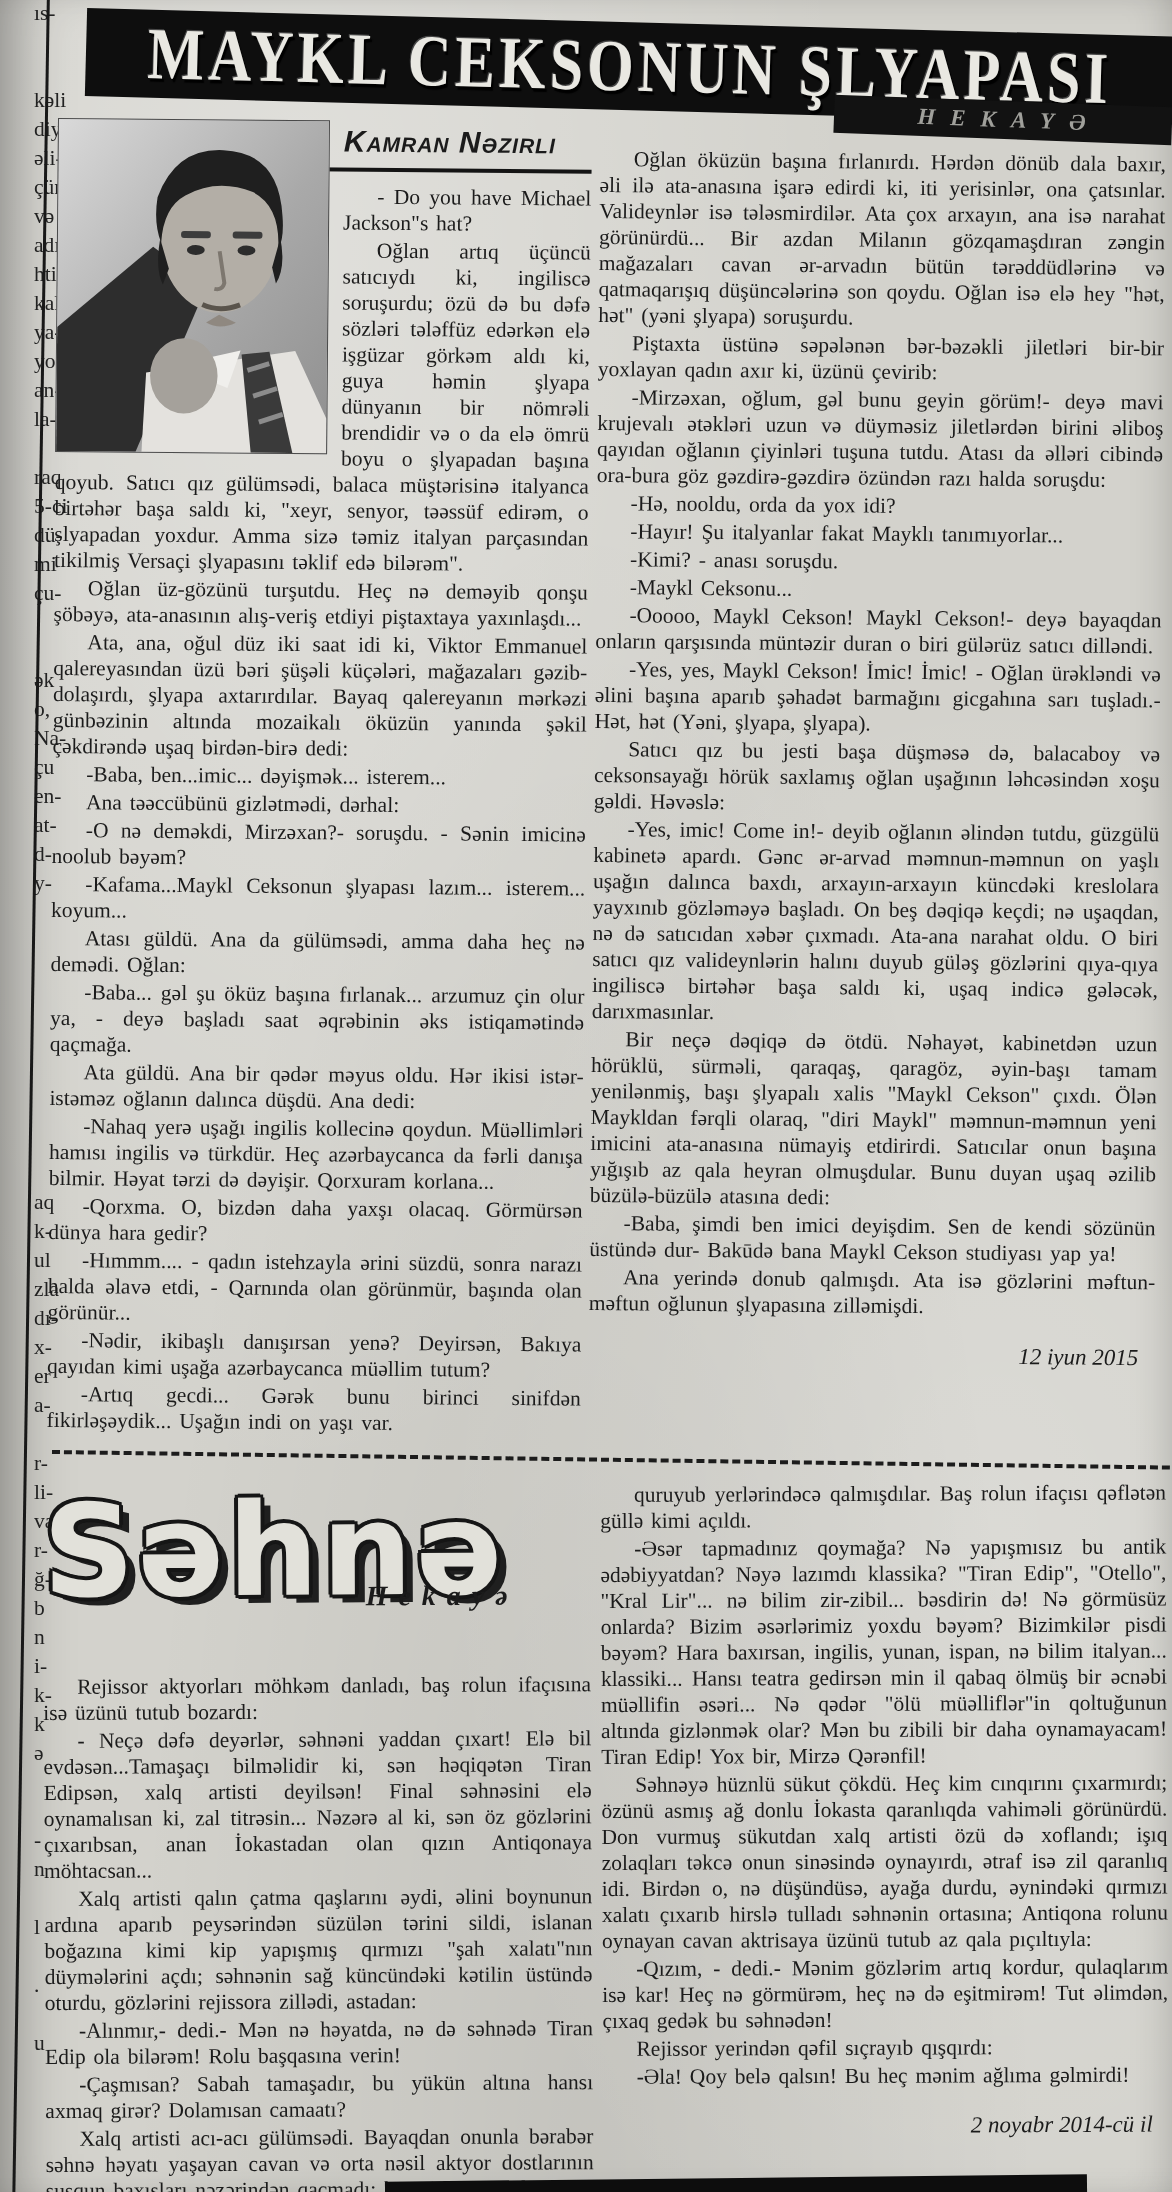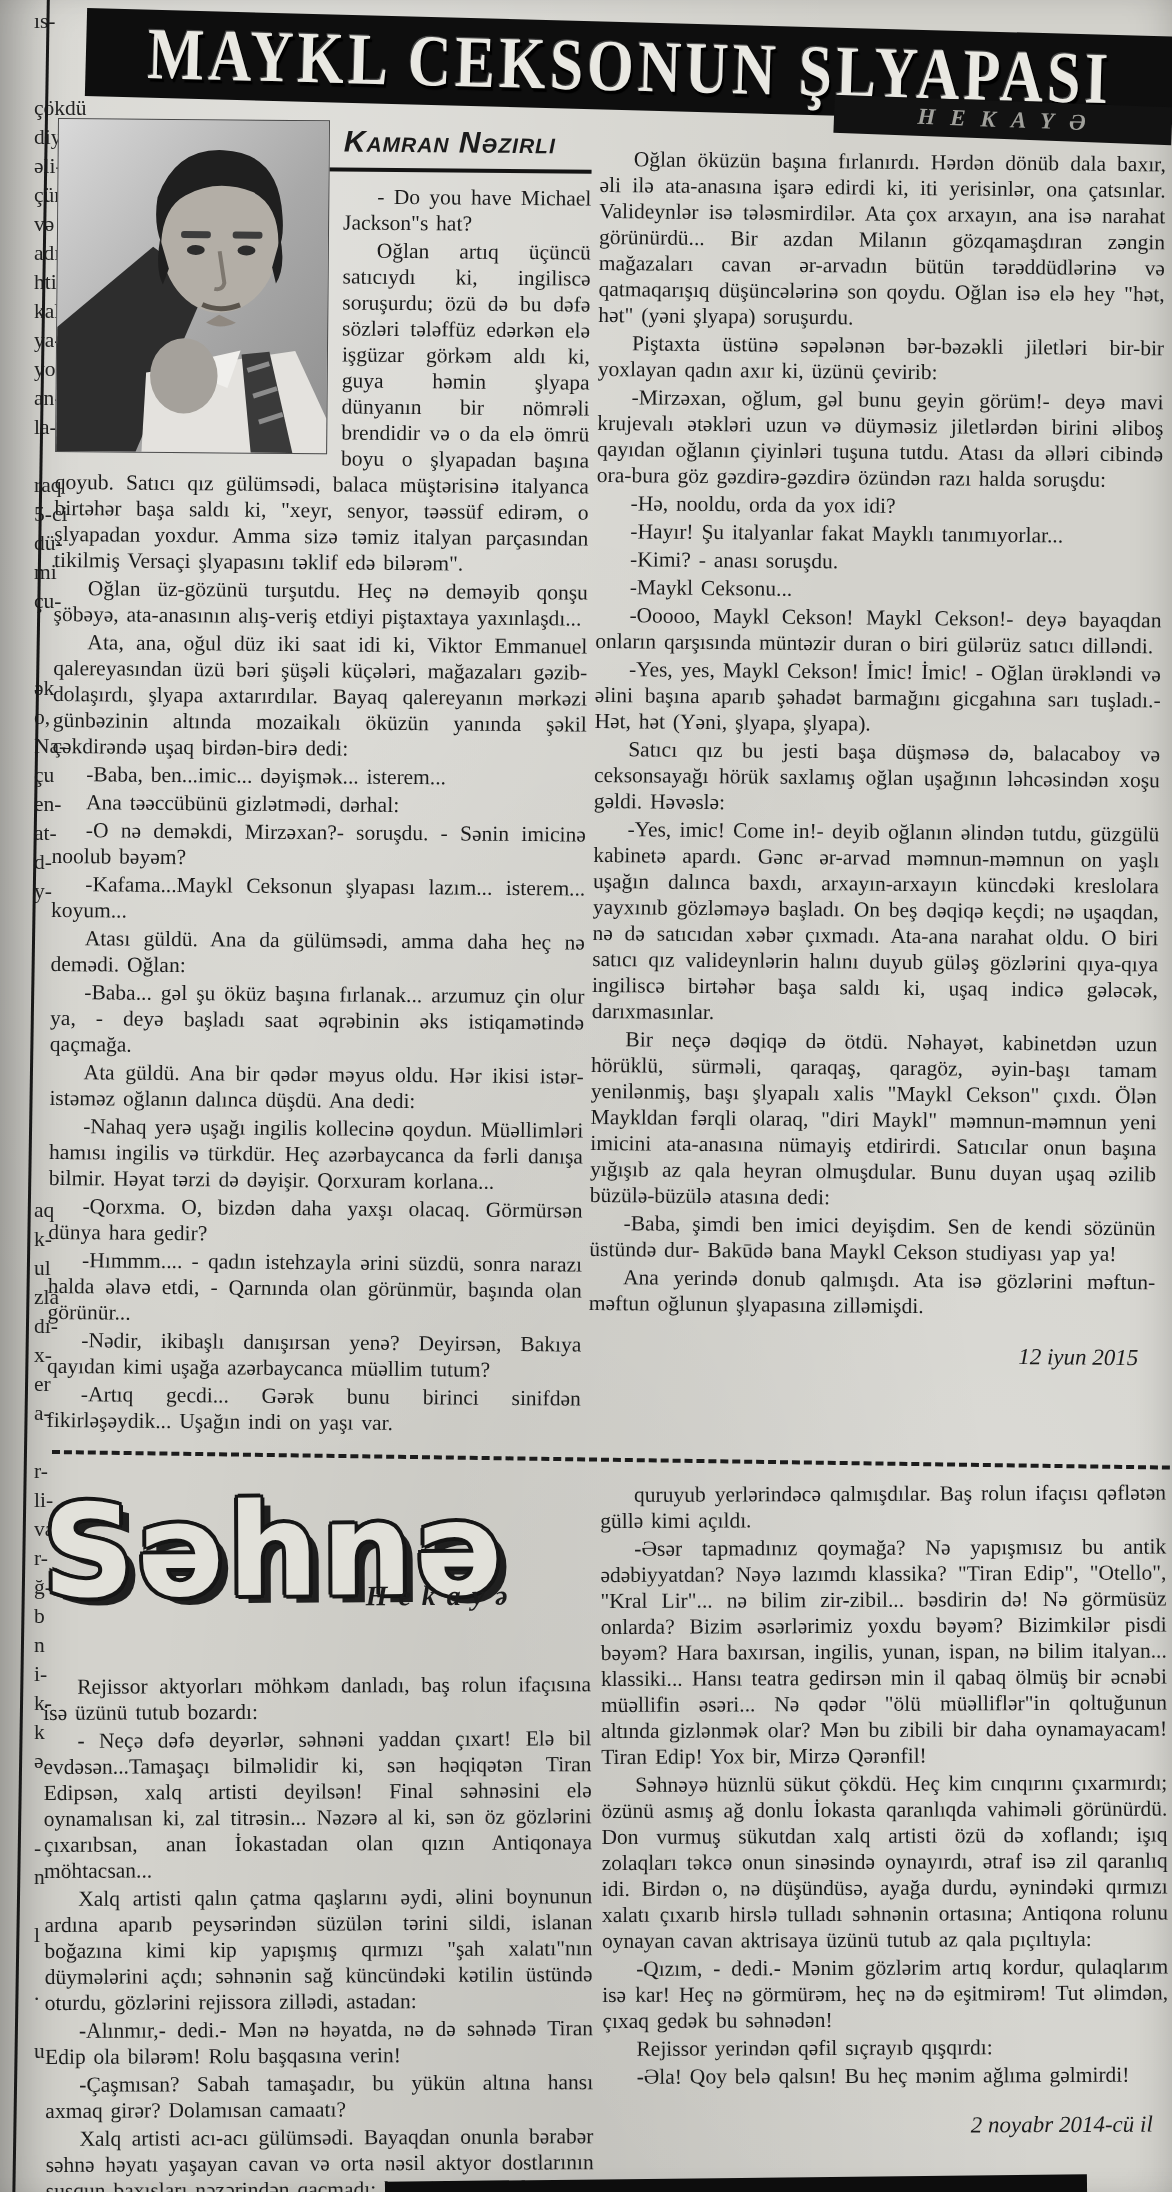--- a/index.html
+++ b/index.html
@@ -7,21 +7,21 @@
     position:relative; width:1172px; height:2192px; overflow:hidden;
     background:
       radial-gradient(ellipse at 25% 12%, rgba(255,255,255,.30), transparent 45%),
       radial-gradient(ellipse at 85% 70%, rgba(255,255,255,.18), transparent 40%),
       radial-gradient(ellipse at 50% 100%, rgba(0,0,0,.07), transparent 55%),
       #d3d2cc;
     box-shadow: inset 46px 0 60px -34px rgba(0,0,0,.38), inset -28px 0 44px -30px rgba(0,0,0,.22);
     font-family:"Liberation Serif", serif; color:#1b1b1b;
   }
   
-  .margin-strip{ position:absolute; left:0; top:8px; width:44px; text-align:right;
+  .margin-strip{ position:absolute; left:0; top:0; width:44px; text-align:right;
     padding-right:7px; box-sizing:border-box; font-size:19px; line-height:27px; color:#222;}
   .frag{ margin:0; min-height:27px; white-space:nowrap;}
   .vrule{ position:absolute; left:47px; top:-12px; width:3px; height:2260px;
     background:#181818; transform:rotate(0.9deg); transform-origin:top center;}
   
   .title-banner{ position:absolute; left:86px; top:8px; width:1088px; height:88px;
     background:#0e0e0e; transform:rotate(1.5deg); transform-origin:left center;
     display:flex; align-items:center; justify-content:center; overflow:hidden;}
   .title-banner .t{ font-weight:bold; font-size:60px; letter-spacing:4px; white-space:nowrap;
     color:#e9e8e2; transform:scaleY(1.22);
@@ -62,21 +62,21 @@
 </style>
 </head>
 <body>
 
 <div class="page">
 
   <div class="margin-strip col">
       <p class="frag">ıs-</p>
       <p class="frag"></p>
       <p class="frag"></p>
-      <p class="frag">çökdü</p>
+      <p class="frag">kəli</p>
       <p class="frag">diyi</p>
       <p class="frag">əli-</p>
       <p class="frag">çün</p>
       <p class="frag">və</p>
       <p class="frag">adı-</p>
       <p class="frag">hti-</p>
       <p class="frag">kal</p>
       <p class="frag">ya-</p>
       <p class="frag">yo-</p>
       <p class="frag">an-</p>

